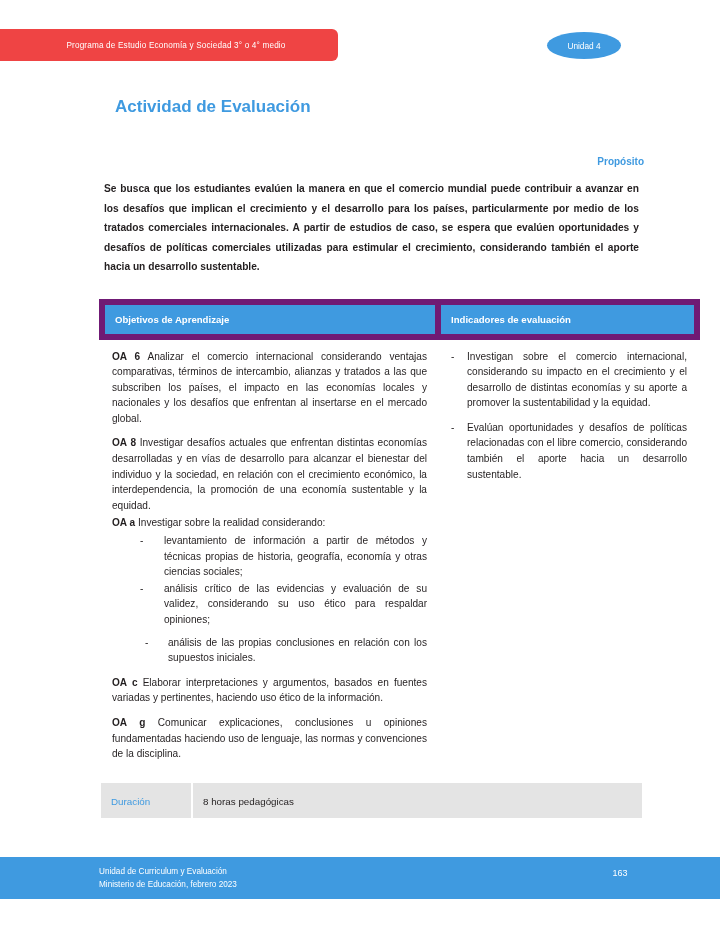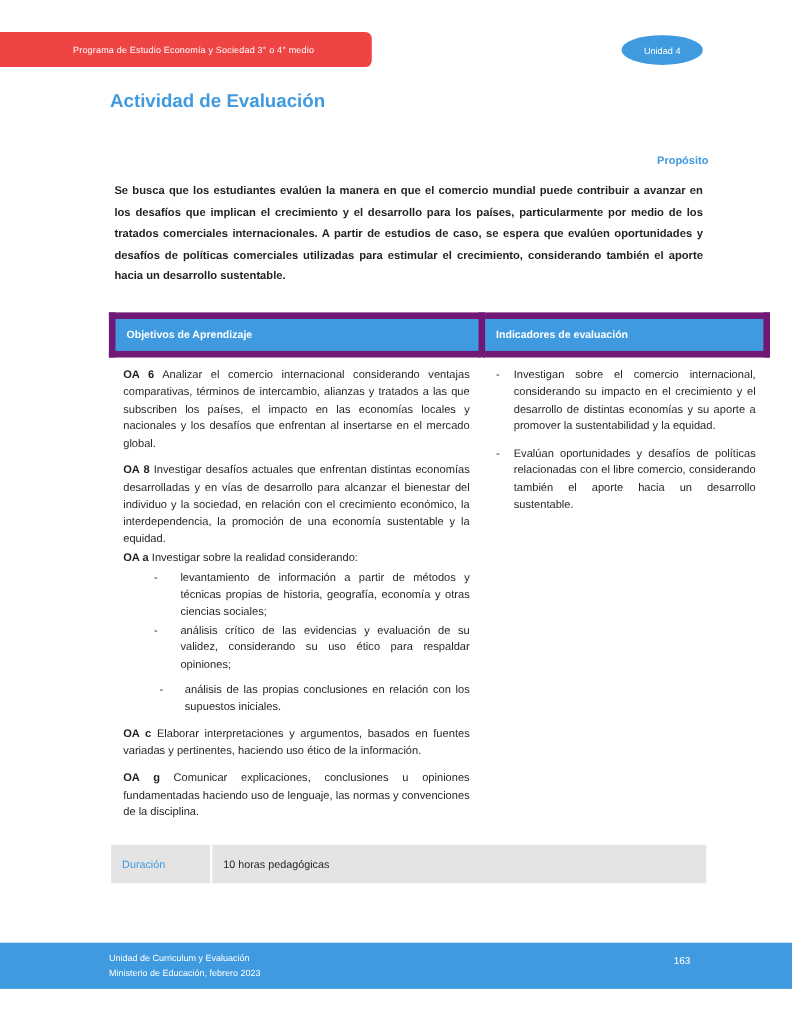--- a/index.html
+++ b/index.html
@@ -32,21 +32,21 @@
   .header-bar-text {
     color: #ffffff;
     font-size: 8.2px;
     letter-spacing: 0.02em;
     white-space: nowrap;
     padding-left: 14px;
   }
 
   .unit-badge {
     position: absolute;
-    left: 565px;
+    left: 547px;
     top: 32px;
     width: 74px;
     height: 27px;
     background: #3f9ae0;
     border-radius: 50%;
     display: flex;
     align-items: center;
     justify-content: center;
   }
   .unit-badge-text {
@@ -60,21 +60,21 @@
     position: absolute;
     left: 99px;
     top: 80px;
     width: 545px;
   }
 
   .page-title {
     color: #3f9ae0;
     font-size: 17px;
     font-weight: bold;
-    margin: 1px;
+    margin: 16px;
     padding: 0;
     line-height: 22px;
   }
 
   .section-label {
     color: #3f9ae0;
     font-size: 10px;
     font-weight: bold;
     margin: 0;
     padding: 0;
@@ -285,21 +285,21 @@
     </tbody>
   </table>
 
   <table class="dur-table">
     <tbody>
       <tr>
         <td class="dur-label-cell">
           <span class="dur-label">Duración</span>
         </td>
         <td>
-          <span class="dur-value">10 horas pedagógicas</span>
+          <span class="dur-value">8 horas pedagógicas</span>
         </td>
       </tr>
     </tbody>
   </table>
 
 </div>
 
 <div class="footer-bar"></div>
 <div class="footer-text">
   <div>Unidad de Curriculum y Evaluación</div>

